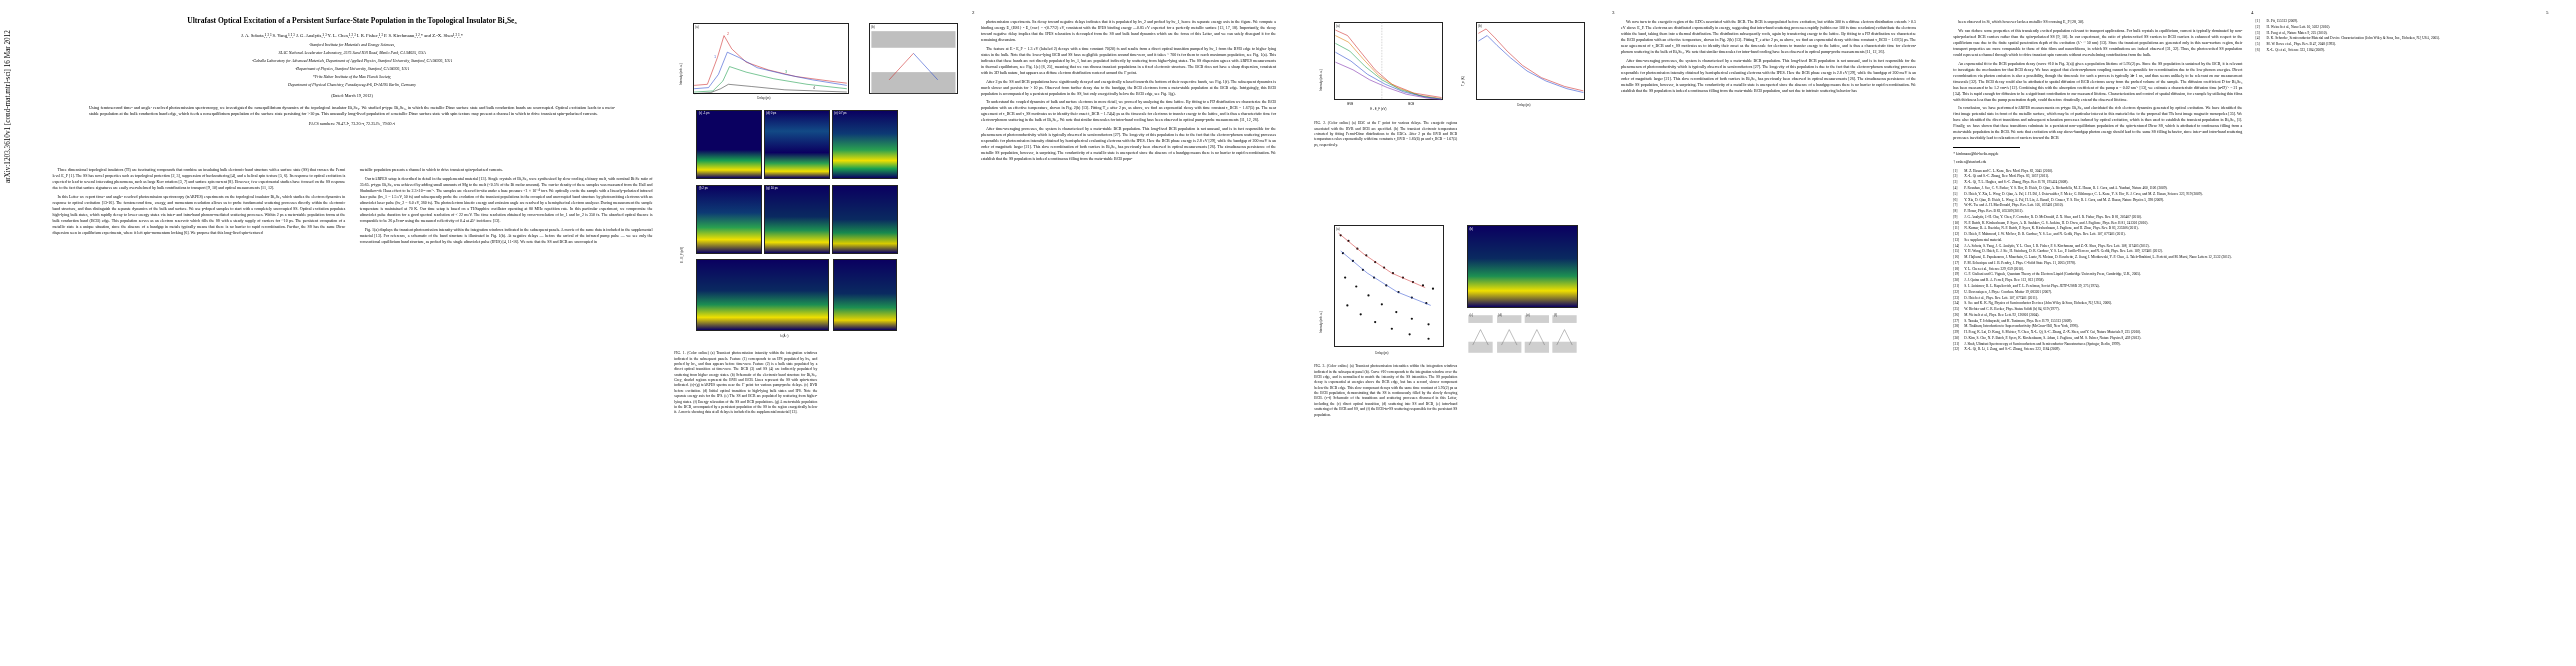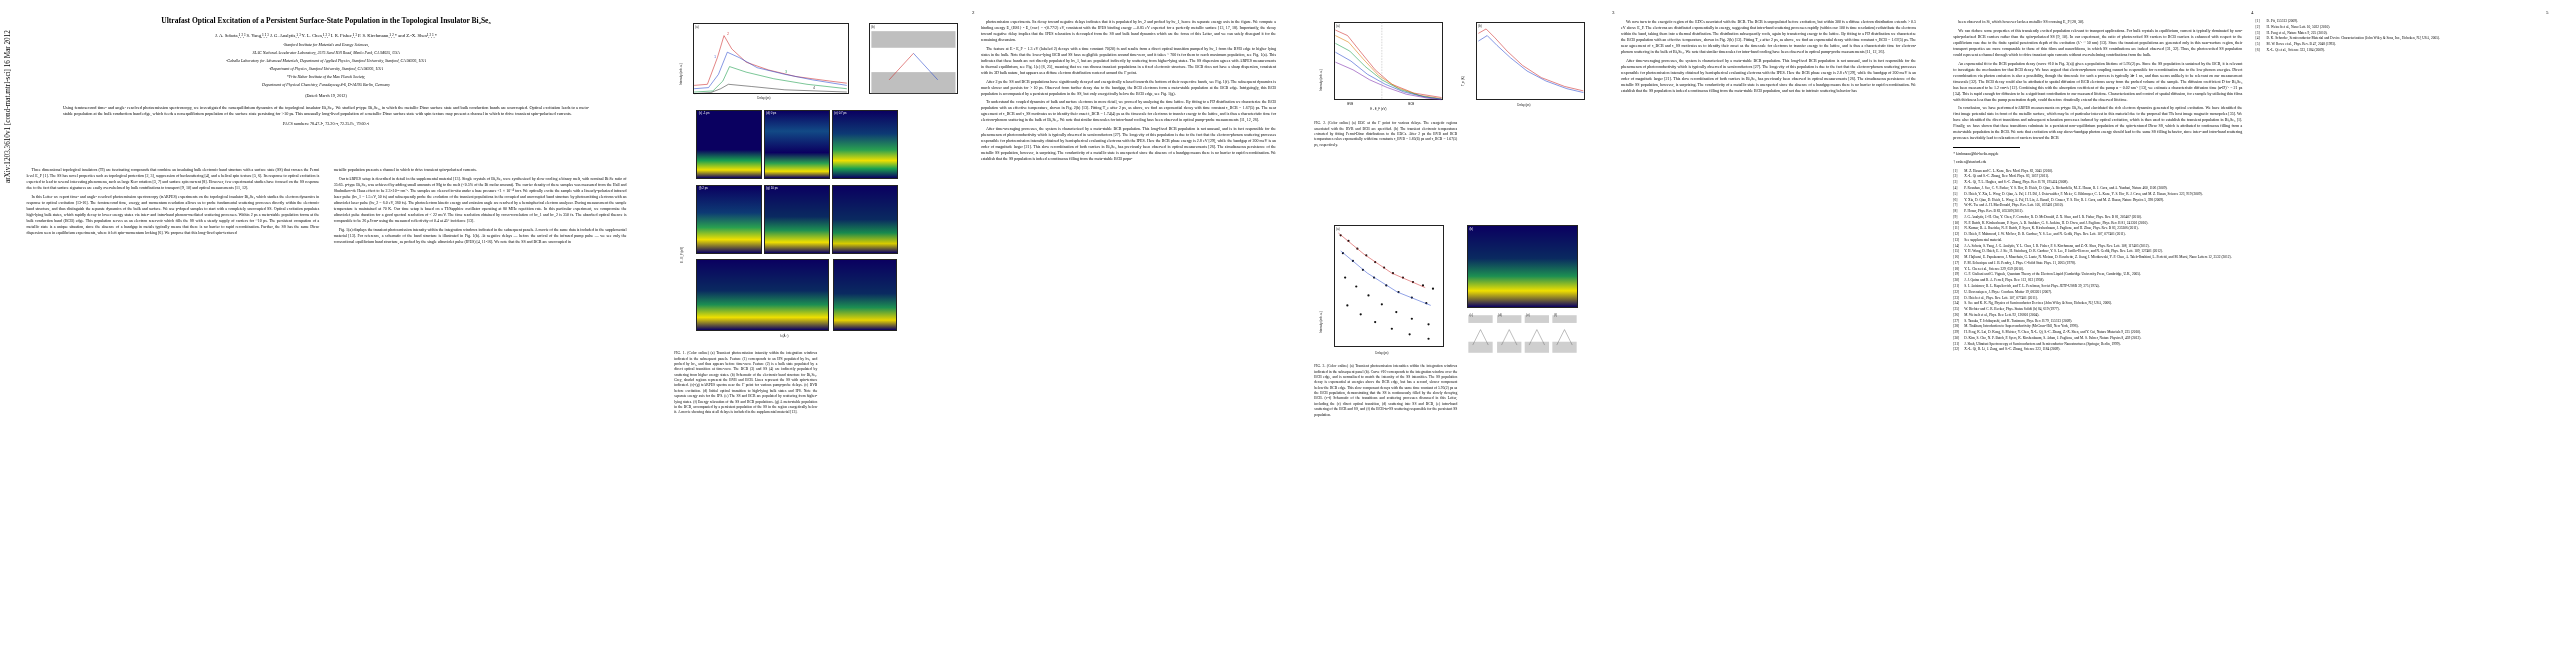--- a/index.html
+++ b/index.html
@@ -9,21 +9,21 @@
   .arxiv-stamp{
     position:absolute;left:4.4px;top:183px;
     transform:rotate(-90deg);transform-origin:left top;
     font-family:"Liberation Serif",serif;font-size:7.2px;white-space:nowrap;color:#000;
   }
 
   .sheet{position:absolute;top:0;background:#fff;}
   .sheet .pagenum{position:absolute;top:10px;font-size:5px;}
 
   
-  #page1{left:12px;width:628px;height:609px;}
+  #page1{left:38px;width:628px;height:609px;}
   .title{margin:15.6px 33px 0 33px;text-align:center;font-weight:bold;font-size:7.5px;line-height:1.35;}
   .authors{margin:6.7px 22px 0 22px;text-align:center;font-size:4.7px;line-height:1.5;}
   .affil{margin:2.2px 20px 0 20px;text-align:center;font-size:4px;font-style:italic;line-height:1.45;}
   .datebox{margin:5.6px 20px 0 20px;text-align:center;font-size:4.2px;}
   .abstract{margin:6.7px 51px 0 51px;font-size:4.3px;text-align:justify;line-height:1.45;}
   .pacs{margin:4.4px 51px 0 51px;text-align:center;font-size:4.1px;}
 
   .twocol{position:absolute;top:167px;left:14.5px;width:600px;display:flex;gap:14.5px;}
   .col{width:293px;font-size:4px;text-align:justify;line-height:1.5;}
   .col p{margin:0 0 2.8px 0;text-indent:5px;}

